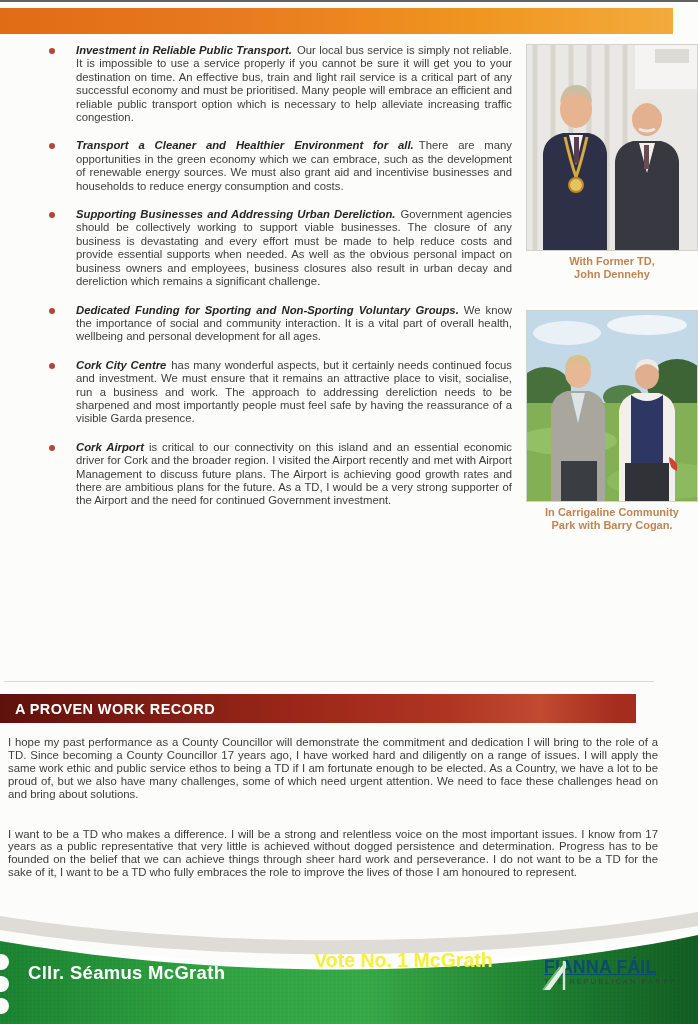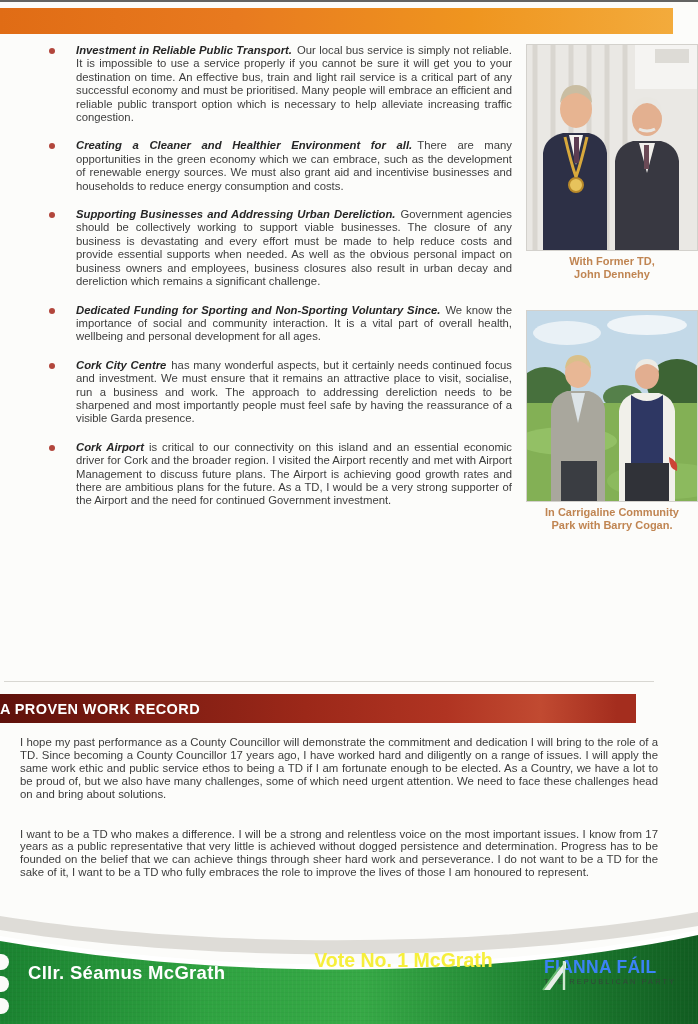--- a/index.html
+++ b/index.html
@@ -33,41 +33,41 @@
   .photo-frame{width:172px;border:1px solid #d3d1cc;box-sizing:border-box;display:block;}
   .photo-frame svg{display:block;}
   figcaption{
     margin-top:4px;text-align:center;
     color:#c08552;font-weight:bold;font-size:11px;line-height:13px;
   }
   .scan-line{position:absolute;top:681px;left:4px;width:650px;height:1px;background:#d8d7d2;}
   .work-record{position:absolute;top:694px;left:0;width:698px;}
   .wr-bar{
     width:636px;height:29px;display:flex;align-items:center;
-    box-sizing:border-box;
+    padding-left:15px;box-sizing:border-box;
     background:linear-gradient(90deg,#5e110b 0%,#7c1c12 22%,#9c2819 48%,#b03422 70%,#c14a31 85%,#a42d1e 97%);
   }
   .wr-heading{color:#ffffff;font-weight:bold;font-size:14.5px;letter-spacing:.4px;}
   .wr-par{
-    margin:13px 40px 0 20px;text-align:justify;
+    margin:13px 40px 0 8px;text-align:justify;
     color:#3c3c3c;font-size:11.4px;line-height:12.9px;
   }
   .wr-par + .wr-par{margin-top:27px;}
   .footer{position:absolute;left:0;bottom:0;width:698px;height:124px;}
   .footer svg{position:absolute;left:0;top:0;}
   .footer-name{
     position:absolute;left:28px;top:62px;
     color:#ffffff;font-weight:bold;font-size:18.5px;letter-spacing:.3px;
   }
   .vote-block{position:absolute;left:296px;top:48px;width:215px;text-align:center;}
   .vote-1{color:#f6ef3b;font-weight:bold;font-size:19.5px;line-height:24px;}
   .vote-2{color:#f2ea47;font-style:italic;font-size:17px;line-height:22px;}
   .ff-logo{position:absolute;left:540px;top:58px;display:flex;align-items:center;}
   .ff-text{margin-left:4px;}
-  .ff-name{color:#3b82f6;font-weight:bold;font-size:17.5px;line-height:18px;letter-spacing:.3px;white-space:nowrap;}
+  .ff-name{color:#0c4a6e;font-weight:bold;font-size:17.5px;line-height:18px;letter-spacing:.3px;white-space:nowrap;text-decoration:underline;}
   .ff-tagline{color:#33443a;font-size:7.4px;letter-spacing:2.1px;margin-top:1px;white-space:nowrap;}
 </style>
 </head>
 <body>
 
 <div class="page">
   <div class="scan-edge"></div>
   <div class="top-bar"></div>
 
   <div class="content">
@@ -110,21 +110,21 @@
         <span>With Former TD,</span><br>
         <span>John Dennehy</span>
       </figcaption>
     </figure>
 
     <ul class="bullet-list">
       <li>
         <span class="b-title">Investment in Reliable Public Transport.</span><span>Our local bus service is simply not reliable. It is impossible to use a service properly if you cannot be sure it will get you to your destination on time. An effective bus, train and light rail service is a critical part of any successful economy and must be prioritised. Many people will embrace an efficient and reliable public transport option which is necessary to help alleviate increasing traffic congestion.</span>
       </li>
       <li>
-        <span class="b-title">Creating a Cleaner and Healthier Environment for all.</span><span>There are many opportunities in the green economy which we can embrace, such as the development of renewable energy sources. We must also grant aid and incentivise businesses and households to reduce energy consumption and costs.</span>
+        <span class="b-title">Transport a Cleaner and Healthier Environment for all.</span><span>There are many opportunities in the green economy which we can embrace, such as the development of renewable energy sources. We must also grant aid and incentivise businesses and households to reduce energy consumption and costs.</span>
       </li>
       <li>
         <span class="b-title">Supporting Businesses and Addressing Urban Dereliction.</span><span>Government agencies should be collectively working to support viable businesses. The closure of any business is devastating and every effort must be made to help reduce costs and provide essential supports when needed. As well as the obvious personal impact on business owners and employees, business closures also result in urban decay and dereliction which remains a significant challenge.</span>
       </li>
     </ul>
 
     <figure class="photo second">
       <span class="photo-frame">
         <svg width="170" height="190" viewBox="0 0 170 190" xmlns="http://www.w3.org/2000/svg">
           <rect width="170" height="100" fill="#c3d9e8"></rect>
@@ -152,21 +152,21 @@
         </svg>
       </span>
       <figcaption>
         <span>In Carrigaline Community</span><br>
         <span>Park with Barry Cogan.</span>
       </figcaption>
     </figure>
 
     <ul class="bullet-list">
       <li>
-        <span class="b-title">Dedicated Funding for Sporting and Non-Sporting Voluntary Since.</span><span>We know the importance of social and community interaction. It is a vital part of overall health, wellbeing and personal development for all ages.</span>
+        <span class="b-title">Dedicated Funding for Sporting and Non-Sporting Voluntary Groups.</span><span>We know the importance of social and community interaction. It is a vital part of overall health, wellbeing and personal development for all ages.</span>
       </li>
       <li>
         <span class="b-title">Cork City Centre</span><span>has many wonderful aspects, but it certainly needs continued focus and investment. We must ensure that it remains an attractive place to visit, socialise, run a business and work. The approach to addressing dereliction needs to be sharpened and most importantly people must feel safe by having the reassurance of a visible Garda presence.</span>
       </li>
       <li>
         <span class="b-title">Cork Airport</span><span>is critical to our connectivity on this island and an essential economic driver for Cork and the broader region. I visited the Airport recently and met with Airport Management to discuss future plans. The Airport is achieving good growth rates and there are ambitious plans for the future. As a TD, I would be a very strong supporter of the Airport and the need for continued Government investment.</span>
       </li>
     </ul>
   </div>
 

